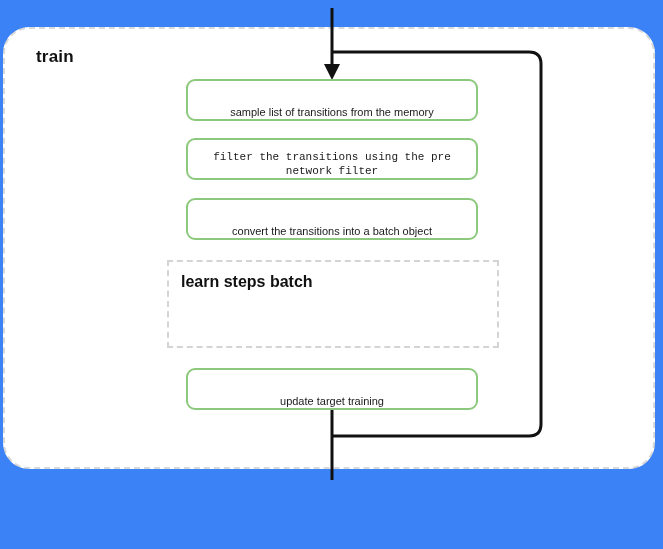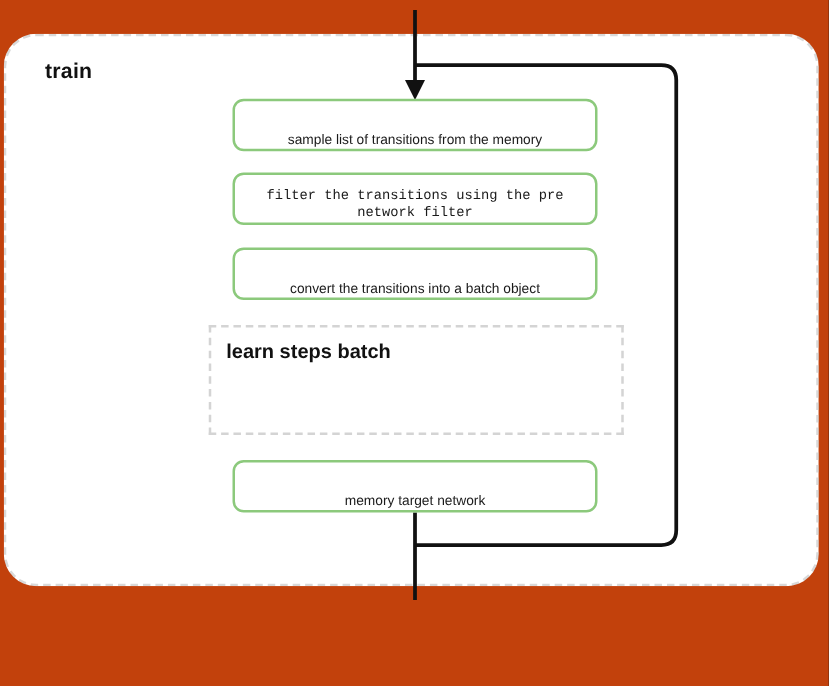--- a/index.html
+++ b/index.html
@@ -13,21 +13,21 @@
     position: relative;
     overflow: hidden;
     font-family: "Liberation Sans", sans-serif;
   }
 
   #canvas {
     position: absolute;
     left: 0; top: 0;
     width: 663px;
     height: 549px;
-    background: #c2410c;
+    background: #3b82f6;
   }
 
   
   .outer-container {
     position: absolute;
     left: 3px;
     top: 27px;
     width: 652px;
     height: 442px;
     box-sizing: border-box;
@@ -147,17 +147,17 @@
 
   <div class="proc-box box-3">
     <span>convert the transitions into a batch object</span>
   </div>
 
   <div class="sub-box">
     <div class="sub-box-title">learn steps batch</div>
   </div>
 
   <div class="proc-box box-4">
-    <span>memory target network</span>
+    <span>update target training</span>
   </div>
 
 
 </div>
 
 </body></html>

